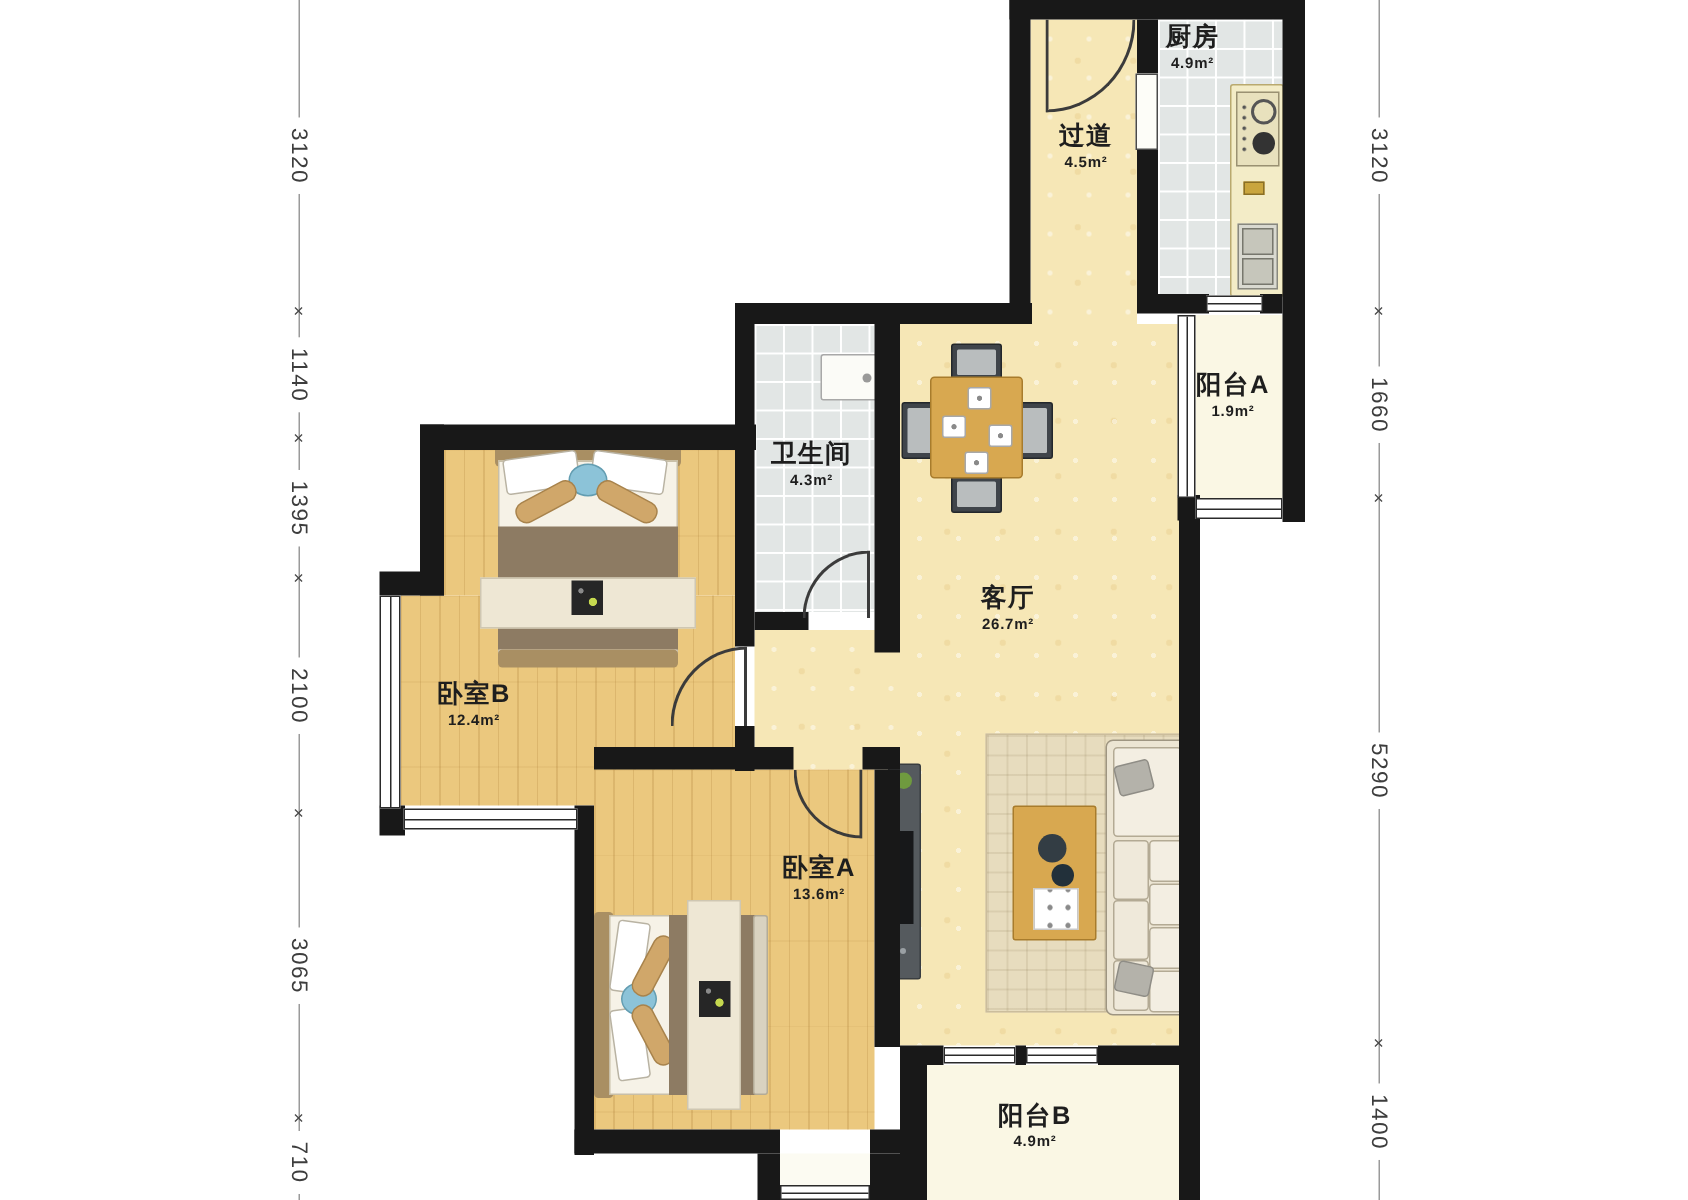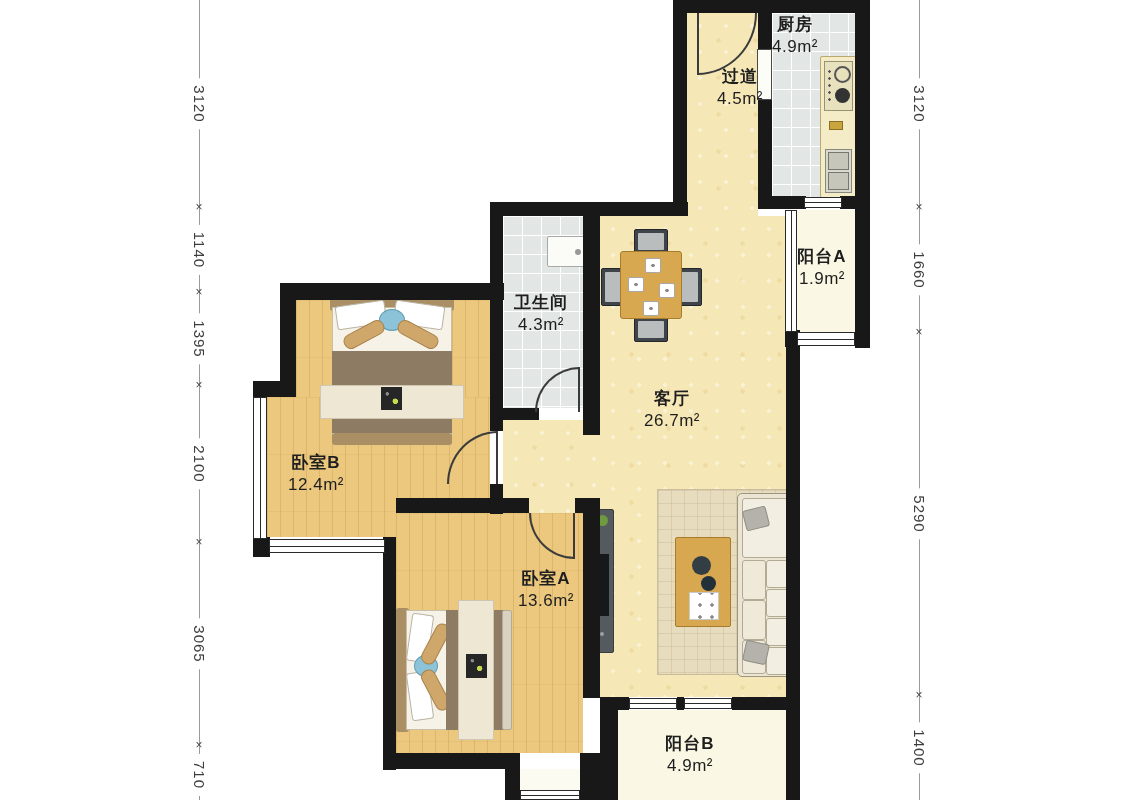--- a/index.html
+++ b/index.html
@@ -23,21 +23,21 @@
   .win{position:absolute;background:#fff;border:1px solid #2a2a2a;z-index:21;box-sizing:border-box;
        background-repeat:no-repeat;}
   .win-v{background-image:linear-gradient(#2a2a2a,#2a2a2a);background-size:1px 100%;background-position:50% 0;}
   .win-h{background-image:linear-gradient(#2a2a2a,#2a2a2a);background-size:100% 1px;background-position:0 50%;}
   .door{position:absolute;z-index:24;border:0 solid #3b3b3b;box-sizing:border-box;}
   .fitem{position:absolute;z-index:12;box-sizing:border-box;}
   .fitem .abs{box-sizing:border-box;}
   .lbl{position:absolute;z-index:40;text-align:center;transform:translateX(-50%);
        color:#1e1e1e;line-height:1.3;font-weight:700;white-space:nowrap;}
   .lbl .nm{font-size:17px;letter-spacing:1px;}
-  .lbl .ar{font-size:17px;font-weight:400;letter-spacing:.5px;}
+  .lbl .ar{font-size:10px;font-weight:700;letter-spacing:.5px;}
   .dim-line{position:absolute;top:0;width:1px;height:800px;background:#9a9a9a;z-index:15;}
   .dim-label{position:absolute;z-index:17;background:#fff;color:#3d3d3d;font-size:15px;padding:3px 7px;
              transform:translate(-50%,-50%) rotate(90deg);letter-spacing:1px;white-space:nowrap;}
   .dim-tick{position:absolute;z-index:16;color:#4a4a4a;font-size:12px;line-height:1;
             transform:translate(-50%,-50%);}
   #watermark{position:absolute;left:408px;top:336px;z-index:38;font-size:92px;font-weight:600;
              color:#cfcfcf;opacity:.42;letter-spacing:4px;pointer-events:none;white-space:nowrap;}
   .plate{position:absolute;width:14px;height:13px;background:#fff;border:1px solid #a8a8a8;border-radius:2px;
          background-image:radial-gradient(circle,#8a8a8a 1.5px,transparent 2px);background-position:center;background-repeat:no-repeat;}
   .chair{position:absolute;background:#3f444a;border:1px solid #23272b;border-radius:2px;z-index:11;}
@@ -197,21 +197,21 @@
   <div class="door" style="left:697px;top:13px;width:60px;height:62px;border-right-width:2px;border-bottom-width:2px;border-left-width:2px;border-bottom-right-radius:100% 100%;"></div>
   <div class="door" style="left:757px;top:49px;width:15px;height:51px;background:#fdfdf8;border:1px solid #4a4a4a;z-index:23;"></div>
   <div class="door" style="left:535px;top:367px;width:45px;height:45px;border-top-width:2px;border-left-width:2px;border-right-width:2px;border-top-left-radius:100% 100%;"></div>
   <div class="door" style="left:447px;top:431px;width:51px;height:53px;border-top-width:2px;border-left-width:2px;border-right-width:2px;border-top-left-radius:100% 100%;"></div>
   <div class="door" style="left:529px;top:513px;width:46px;height:46px;border-bottom-width:2px;border-left-width:2px;border-right-width:2px;border-bottom-left-radius:100% 100%;"></div>
 
   <div class="lbl" style="left:795px;top:14px;">
     <div class="nm">厨房</div>
     <div class="ar">4.9m²</div>
   </div>
-  <div class="lbl" style="left:724px;top:66px;margin-left:16px;">
+  <div class="lbl" style="left:724px;top:80px;">
     <div class="nm">过道</div>
     <div class="ar">4.5m²</div>
   </div>
   <div class="lbl" style="left:822px;top:246px;">
     <div class="nm">阳台A</div>
     <div class="ar">1.9m²</div>
   </div>
   <div class="lbl" style="left:541px;top:292px;">
     <div class="nm">卫生间</div>
     <div class="ar">4.3m²</div>

